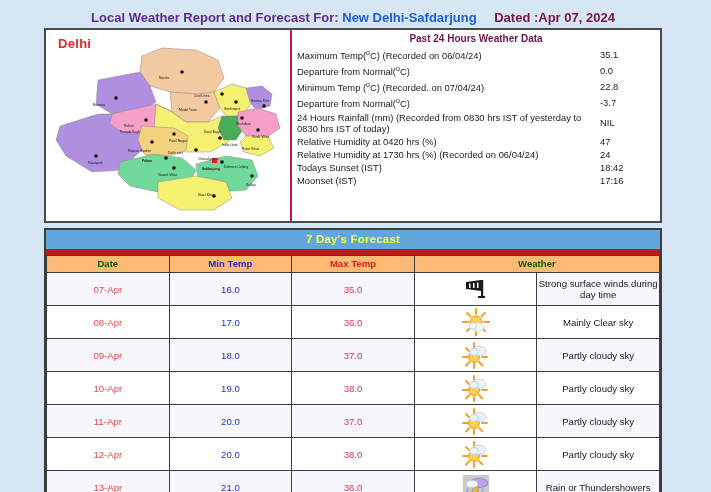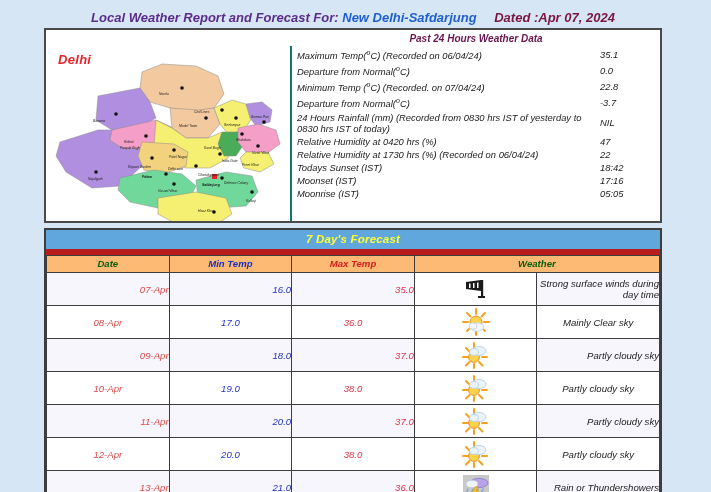--- a/index.html
+++ b/index.html
@@ -2,21 +2,21 @@
 <html><head>
 <meta charset="utf-8">
 <style>
   html,body{margin:0;padding:0;}
   body{
     width:711px;height:492px;overflow:hidden;
     background:#d6e6f4;
     font-family:"Liberation Sans", sans-serif;
     -webkit-font-smoothing:none;
   }
-  .page{position:relative;width:711px;height:492px;box-sizing:border-box;font-style:italic;}
+  .page{position:relative;width:711px;height:492px;box-sizing:border-box;}
 
   
   .title-bar{
     position:absolute;left:44px;top:8px;width:618px;height:20px;
     text-align:center;font-size:13px;font-weight:bold;line-height:20px;
     white-space:nowrap;
   }
   .t-main{color:#5b2b8c;}
   .t-station{color:#1f5fd0;}
   .t-date{color:#7a1540;margin-left:14px;}
@@ -24,22 +24,22 @@
   
   .top-panel{
     position:absolute;left:44px;top:28px;width:618px;height:195px;
     box-sizing:border-box;
     border:2px solid #4a4a4a;
     background:#ffffff;
     display:flex;
   }
   .map-cell{
     width:244px;flex:0 0 244px;
-    border-right:2px solid #0f766e;
-    position:relative;background:#ffffff;overflow:hidden;margin-top:16px;
+    border-right:2px solid #be185d;
+    position:relative;background:#ffffff;overflow:hidden;
   }
   .map-title{
     position:absolute;left:12px;top:6px;
     font-size:13px;font-weight:bold;color:#e8242a;
     letter-spacing:.3px;
   }
   .map-svg{position:absolute;left:0;top:0;}
   .mlabel{font-size:3.4px;fill:#1a1a1a;font-family:"Liberation Sans",sans-serif;}
   .mdot{fill:#111;}
 
@@ -79,21 +79,21 @@
     text-align:center;
   }
   th.h-date{color:#0a5c0a;}
   th.h-min{color:#1a2fc4;}
   th.h-max{color:#d81c1c;}
   th.h-weather{color:#0a5c0a;}
   table.fc td{
     border:1px solid #3d3d3d;
     text-align:center;font-size:9.6px;height:32px;padding:0;
   }
-  tr.alt td{background:#f6f6fc;text-align:right;}
+  tr.alt td{background:#f6f6fc;}
   tr.norm td{background:#ffffff;}
   td.c-date{color:#e04a4a;width:110px;}
   td.c-min{color:#2233c8;width:98px;}
   td.c-max{color:#e0334a;width:92px;}
   td.c-icon{width:88px;background:#ffffff !important;}
   td.c-weather{color:#1b1b1b;}
   .icon-box{display:flex;align-items:center;justify-content:center;height:32px;}
 </style>
 </head>
 <body>
@@ -213,33 +213,29 @@
           <tr>
             <td class="lbl">24 Hours Rainfall (mm) (Recorded from 0830 hrs IST of yesterday to 0830 hrs IST of today)</td>
             <td class="val">NIL</td>
           </tr>
           <tr>
             <td class="lbl">Relative Humidity at 0420 hrs (%)</td>
             <td class="val">47</td>
           </tr>
           <tr>
             <td class="lbl">Relative Humidity at 1730 hrs (%) (Recorded on 06/04/24)</td>
-            <td class="val">22</td>
+            <td class="val">24</td>
           </tr>
           <tr>
             <td class="lbl">Todays Sunset (IST)</td>
             <td class="val">18:42</td>
           </tr>
           <tr>
             <td class="lbl">Moonset (IST)</td>
             <td class="val">17:16</td>
-          </tr>
-          <tr>
-            <td class="lbl">Moonrise (IST)</td>
-            <td class="val">05:05</td>
           </tr>
         </tbody>
       </table>
     </div>
   </div>
 
   <div class="fc-wrap">
     <div class="fc-title">7 Day's Forecast</div>
     <table class="fc">
       <thead>

